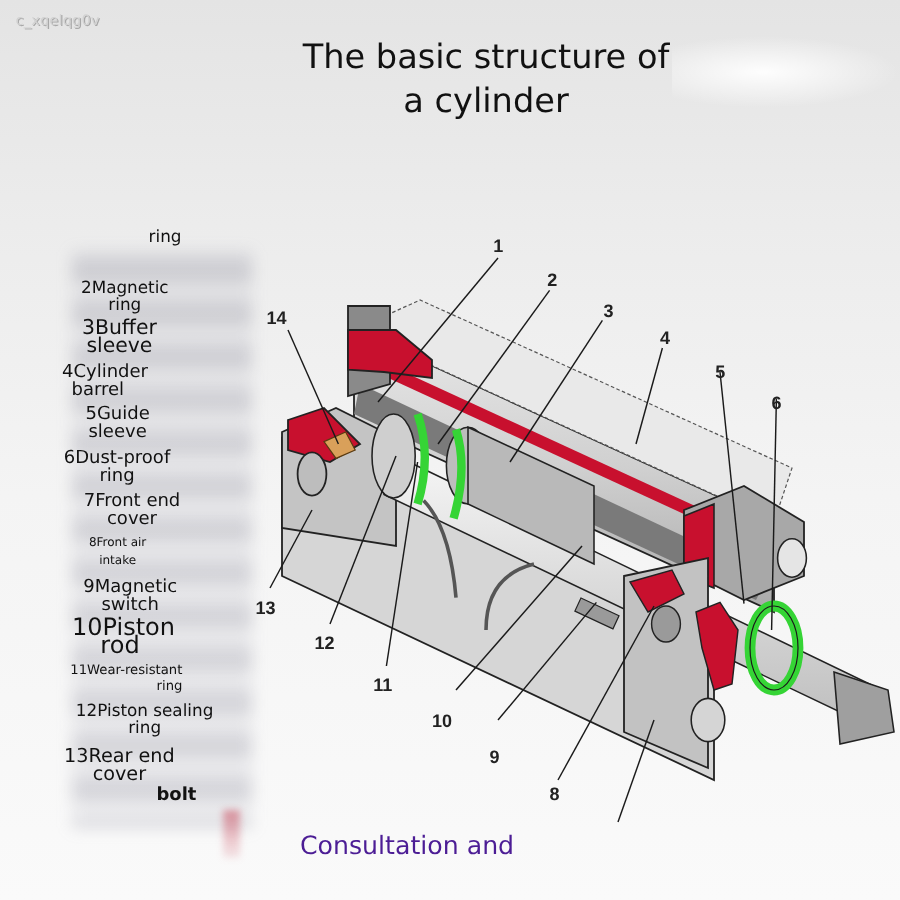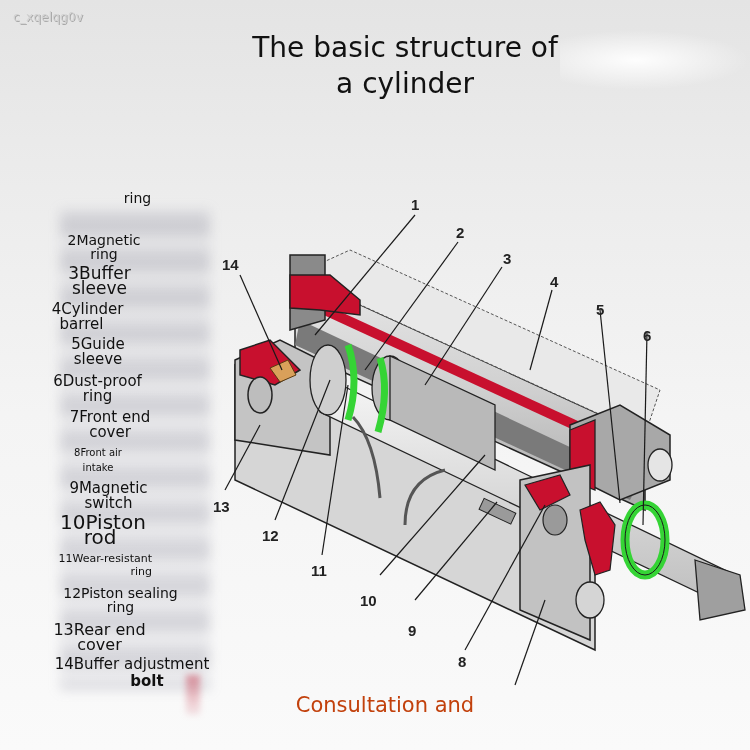--- a/index.html
+++ b/index.html
@@ -24,22 +24,22 @@
       position: absolute; left: 60px; top: 210px; width: 150px; height: 480px;
       background: repeating-linear-gradient(180deg, rgba(140,140,160,0.18) 0px, rgba(110,110,130,0.28) 18px, rgba(235,235,240,0.1) 36px);
       filter: blur(6px);
     }
     .legend-item {
       position: absolute; text-align: center; color: #111; line-height: 19px;
     }
     .diagram { position: absolute; left: 200px; top: 180px; }
     .callout { font-family: "Liberation Sans", sans-serif; font-weight: bold; font-size: 15px; fill: #222; }
     .footer {
-      position: absolute; left: 250px; top: 692px; width: 270px; text-align: center;
-      font-size: 21px; line-height: 27px; color: #c2410c;
+      position: absolute; left: 250px; top: 692px; width: 270px; 
+      font-size: 21px; line-height: 27px; color: #4c1d95;
     }
     .pink-smear {
       position: absolute; left: 186px; top: 675px; width: 14px; height: 40px;
       background: linear-gradient(180deg, rgba(200,60,80,0.5), rgba(200,60,80,0.1)); filter: blur(3px);
     }
   </style>
 </head>
 <body>
 
 <div class="watermark">c_xqelqg0v</div>
@@ -96,21 +96,20 @@
 </div>
 <div class="legend-item" style="left:58px;top:584px;width:125px;font-size:14px;">
   <div>12Piston sealing</div>
   <div style="margin-top:-5px;">ring</div>
 </div>
 <div class="legend-item" style="left:52px;top:620px;width:95px;font-size:16px;">
   <div>13Rear end</div>
   <div style="margin-top:-4px;">cover</div>
 </div>
 <div class="legend-item" style="left:52px;top:655px;width:160px;font-size:15px;">
-  <div>14Buffer adjustment</div>
   <div style="margin-top:-2px;margin-left:30px;font-weight:bold;">bolt</div>
 </div>
 
 <div class="pink-smear"></div>
 
 <svg class="diagram" width="550" height="520" viewBox="0 0 550 520">
   <defs>
     <linearGradient id="barrelG" x1="0" y1="0" x2="0" y2="1">
       <stop offset="0" stop-color="#e8e8e8"></stop>
       <stop offset="0.5" stop-color="#cfcfcf"></stop>

